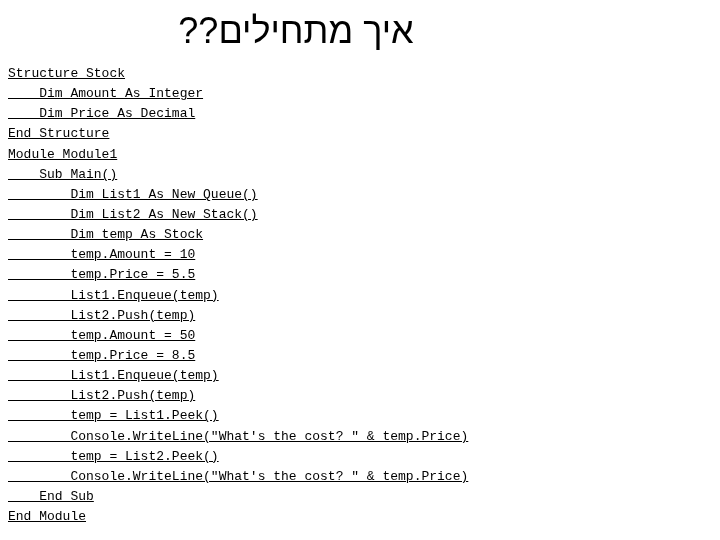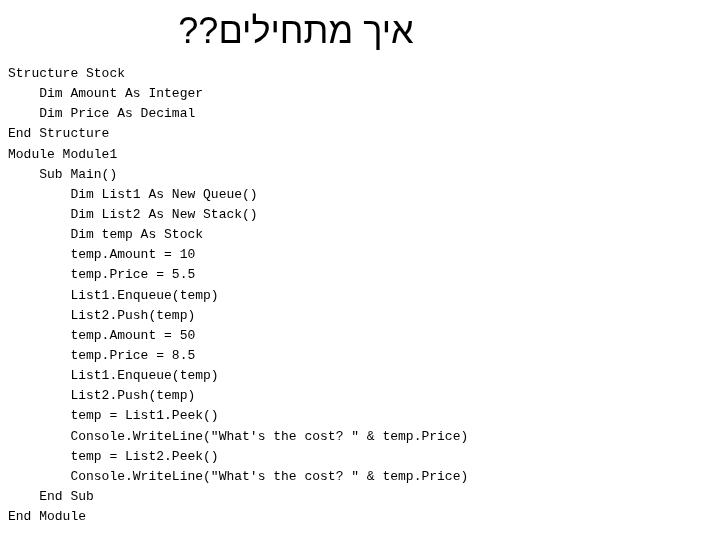--- a/index.html
+++ b/index.html
@@ -25,20 +25,21 @@
       text-align: center;
       font-family: Arial, sans-serif;
       font-size: 36px;
       font-weight: normal;
       margin-bottom: 12px;
       direction: rtl;
     }
     .code-block {
       line-height: 1.55;
       white-space: pre;
+      text-decoration: underline;
     }
   </style>
 </head>
 <body>
 
 <div class="page-container">
   <h1 class="title">איך מתחילים??</h1>
   <div class="code-block" id="code-container"><div>Structure Stock</div><div>    Dim Amount As Integer</div><div>    Dim Price As Decimal</div><div>End Structure</div><div></div><div>Module Module1</div><div>    Sub Main()</div><div>        Dim List1 As New Queue()</div><div>        Dim List2 As New Stack()</div><div>        Dim temp As Stock</div><div>        temp.Amount = 10</div><div>        temp.Price = 5.5</div><div>        List1.Enqueue(temp)</div><div>        List2.Push(temp)</div><div>        temp.Amount = 50</div><div>        temp.Price = 8.5</div><div>        List1.Enqueue(temp)</div><div>        List2.Push(temp)</div><div>        temp = List1.Peek()</div><div>        Console.WriteLine("What's the cost? " &amp; temp.Price)</div><div>        temp = List2.Peek()</div><div>        Console.WriteLine("What's the cost? " &amp; temp.Price)</div><div>    End Sub</div><div>End Module</div></div>
 </div>
 

